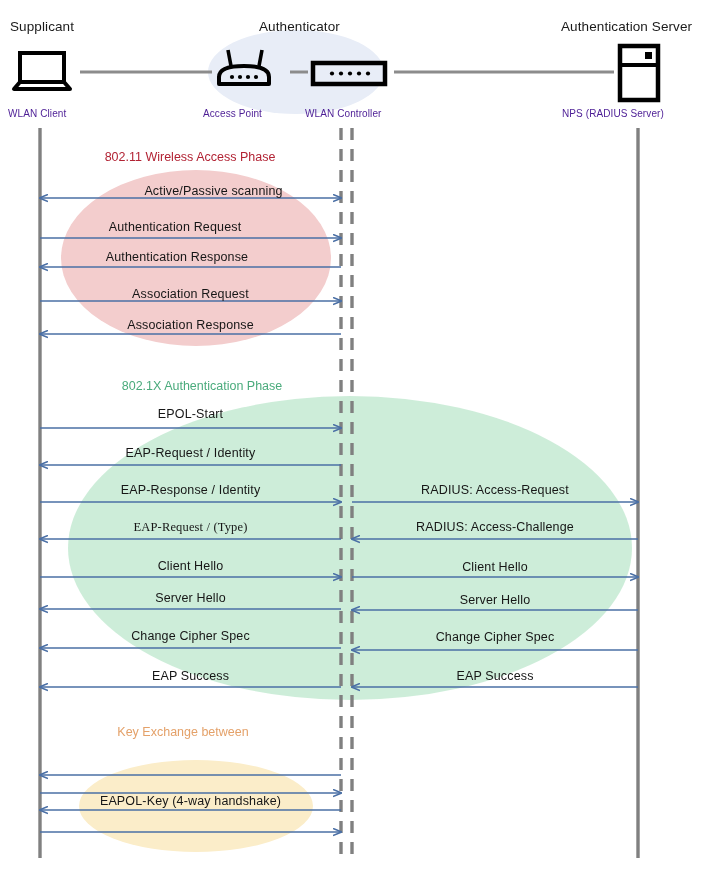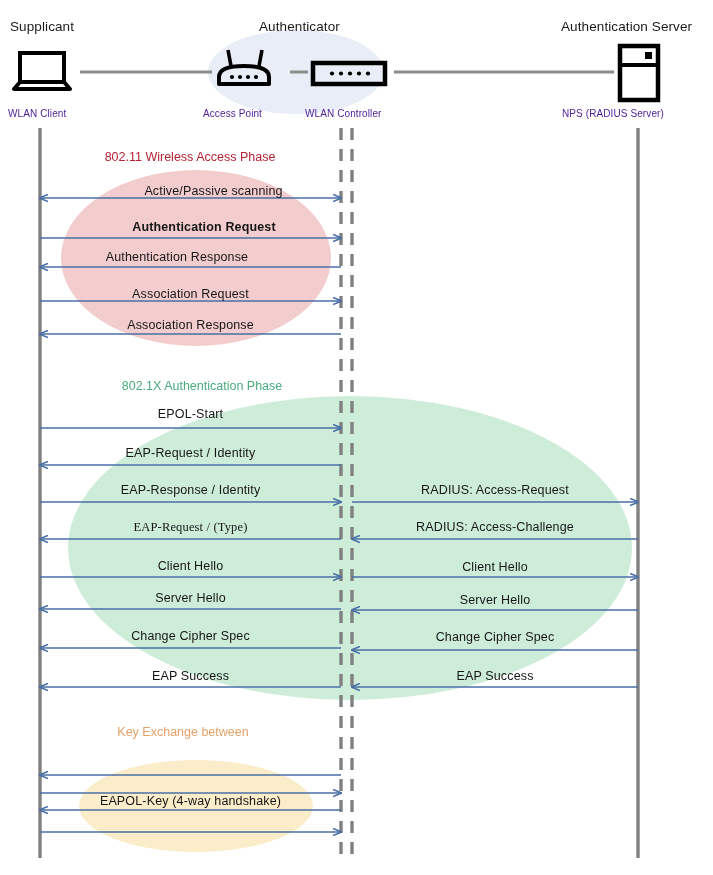--- a/index.html
+++ b/index.html
@@ -162,21 +162,21 @@
       <div class="phase-title" style="left: 202px; top: 377px; color: rgb(74, 171, 124); transform: translateX(-50%);">
         <div>802.1X Authentication Phase</div>
       </div>
       <div class="phase-title" style="left: 183px; top: 723px; color: rgb(228, 161, 105); transform: translateX(-50%);">
         <div>Key Exchange between</div>
       </div>
     </div>
 
   <div id="msg-labels">
       <div class="msg-label" style="left: 190.5px; top: 184px; transform: translateX(-50%); margin-left: 23px;">Active/Passive scanning</div>
-      <div class="msg-label" style="left: 204px; top: 220px; transform: translateX(-50%); font-weight: bold;">Authentication Request</div>
+      <div class="msg-label" style="left: 175px; top: 220px; transform: translateX(-50%);">Authentication Request</div>
       <div class="msg-label" style="left: 177px; top: 250px; transform: translateX(-50%);">Authentication Response</div>
       <div class="msg-label" style="left: 190.5px; top: 287px; transform: translateX(-50%);">Association Request</div>
       <div class="msg-label" style="left: 190.5px; top: 318px; transform: translateX(-50%); text-align: right;">Association Response</div>
       <div class="msg-label" style="left: 190.5px; top: 407px; transform: translateX(-50%);">EPOL-Start</div>
       <div class="msg-label" style="left: 190.5px; top: 446px; transform: translateX(-50%);">EAP-Request / Identity</div>
       <div class="msg-label" style="left: 190.5px; top: 483px; transform: translateX(-50%); text-align: right;">EAP-Response / Identity</div>
       <div class="msg-label" style="left: 190.5px; top: 520px; transform: translateX(-50%); font-family: Liberation Serif, serif;">EAP-Request / (Type)</div>
       <div class="msg-label" style="left: 190.5px; top: 559px; transform: translateX(-50%);">Client Hello</div>
       <div class="msg-label" style="left: 190.5px; top: 591px; transform: translateX(-50%);">Server Hello</div>
       <div class="msg-label" style="left: 190.5px; top: 629px; transform: translateX(-50%);">Change Cipher Spec</div>

